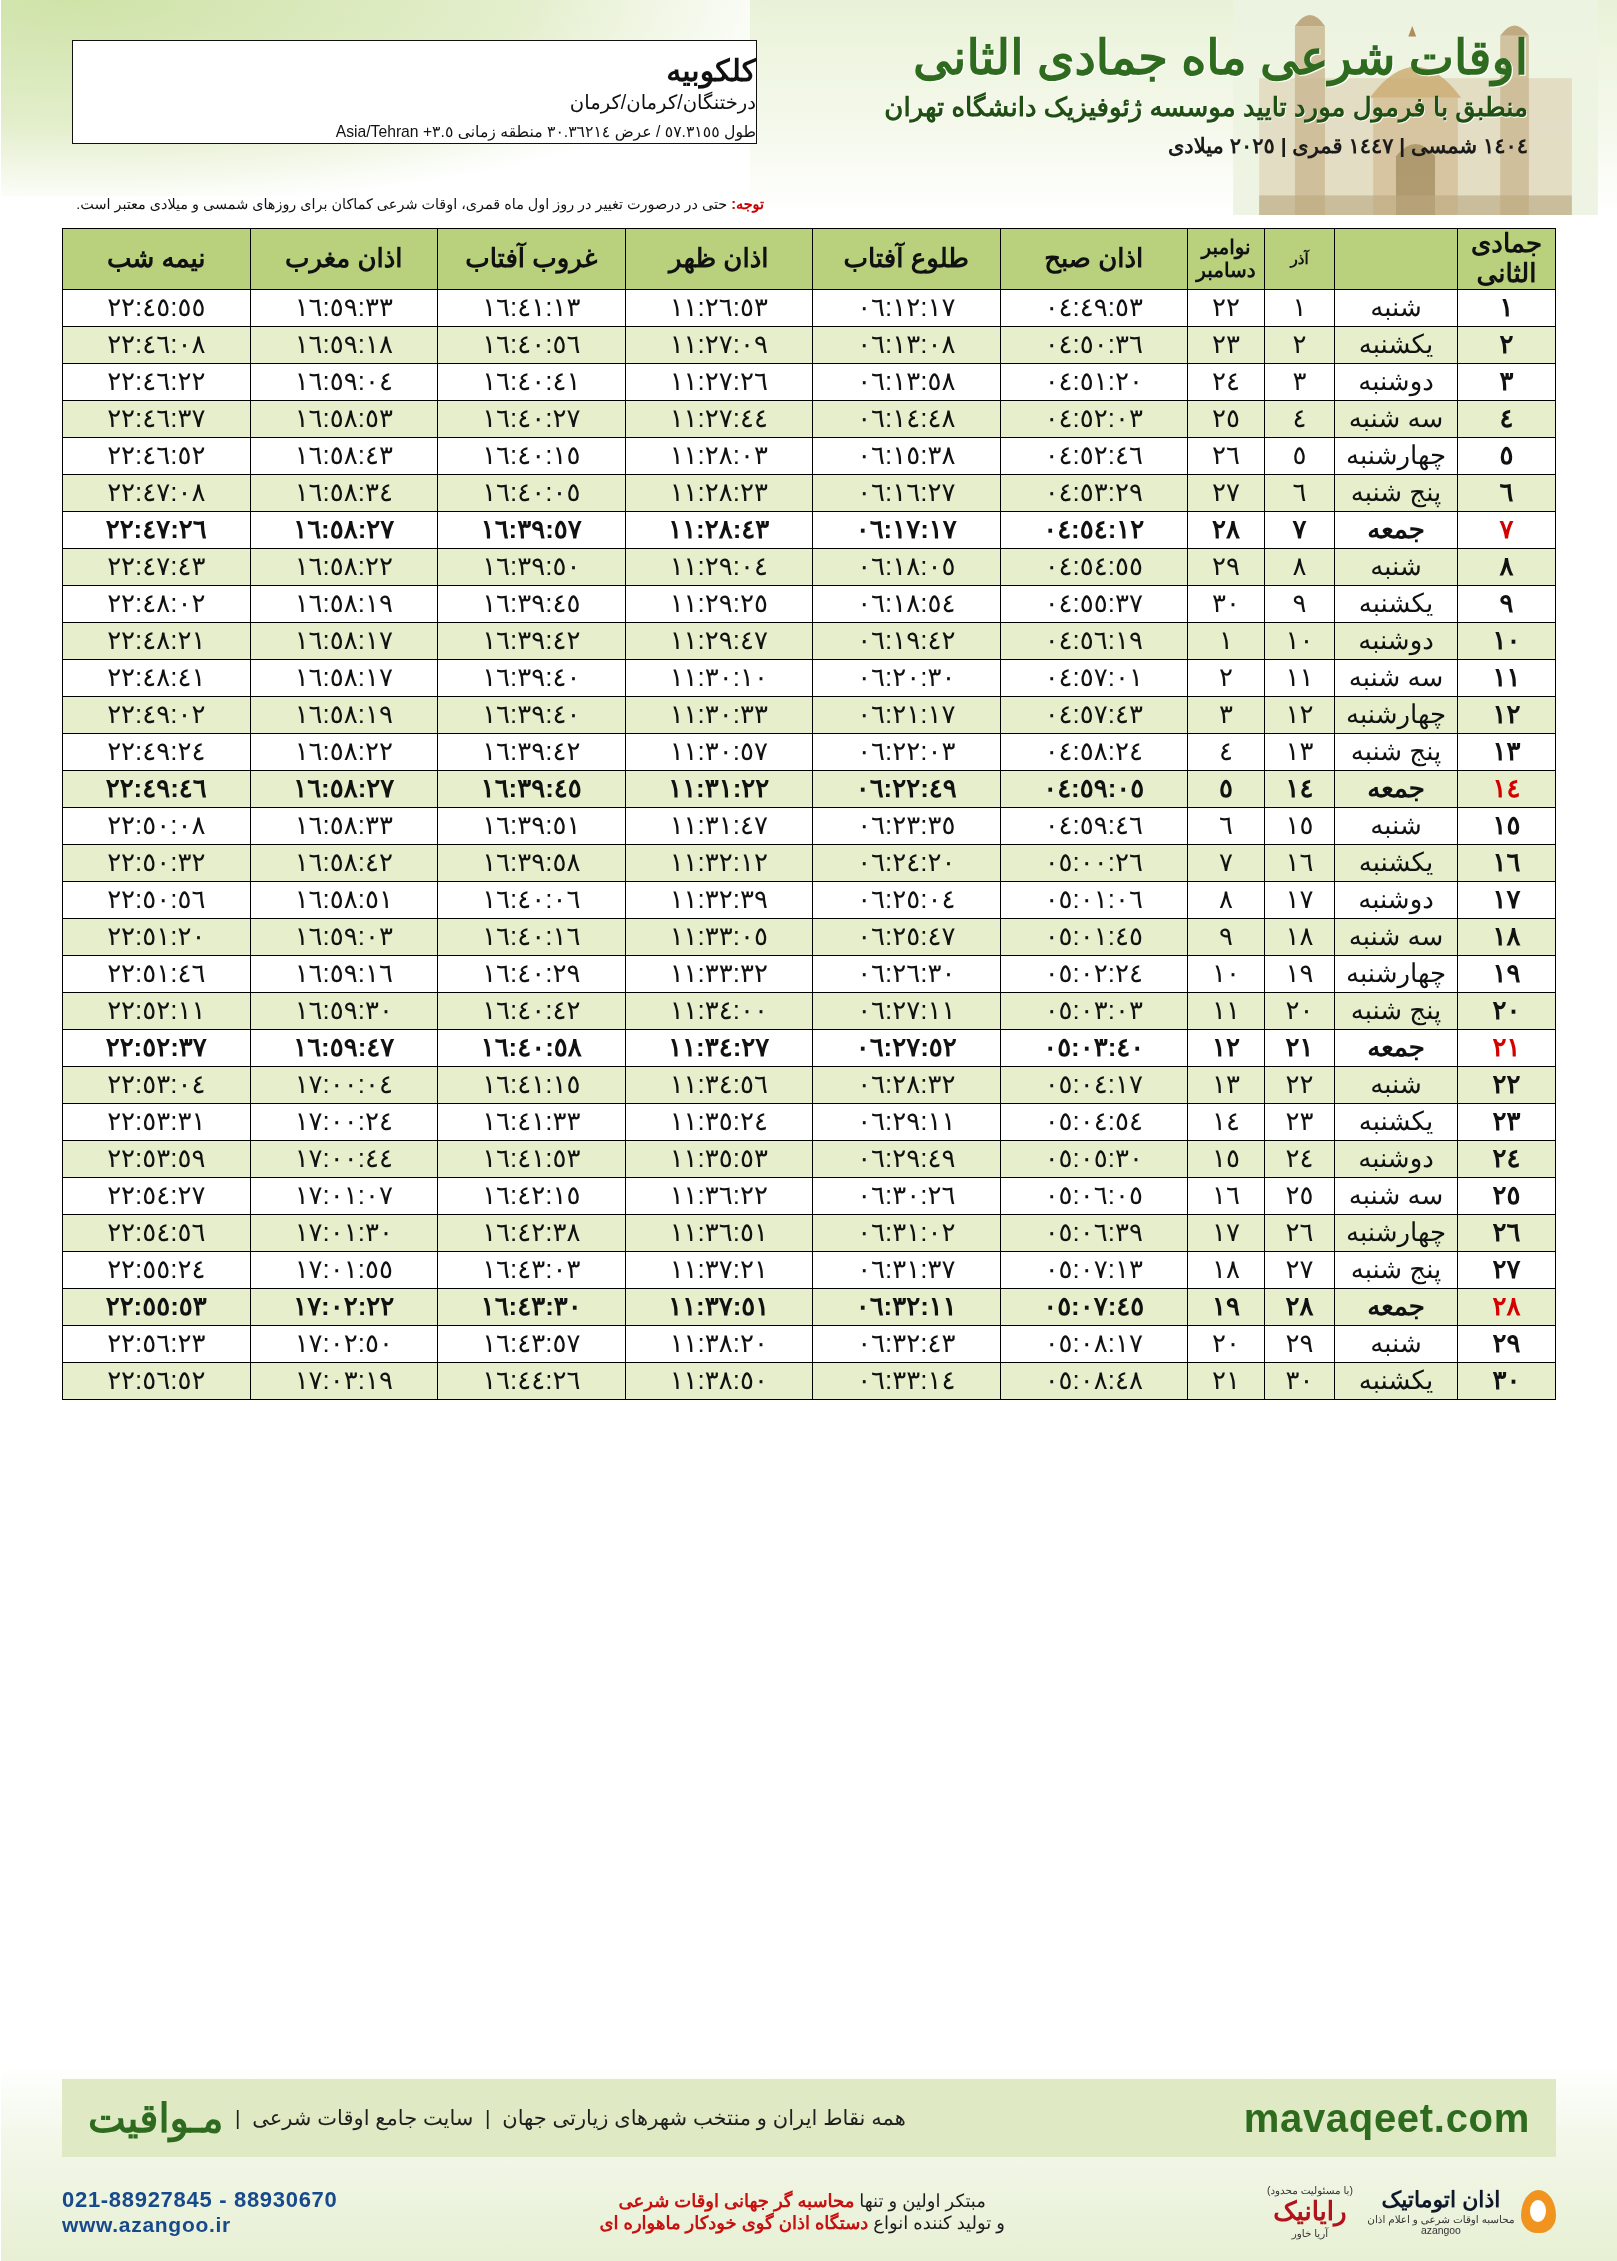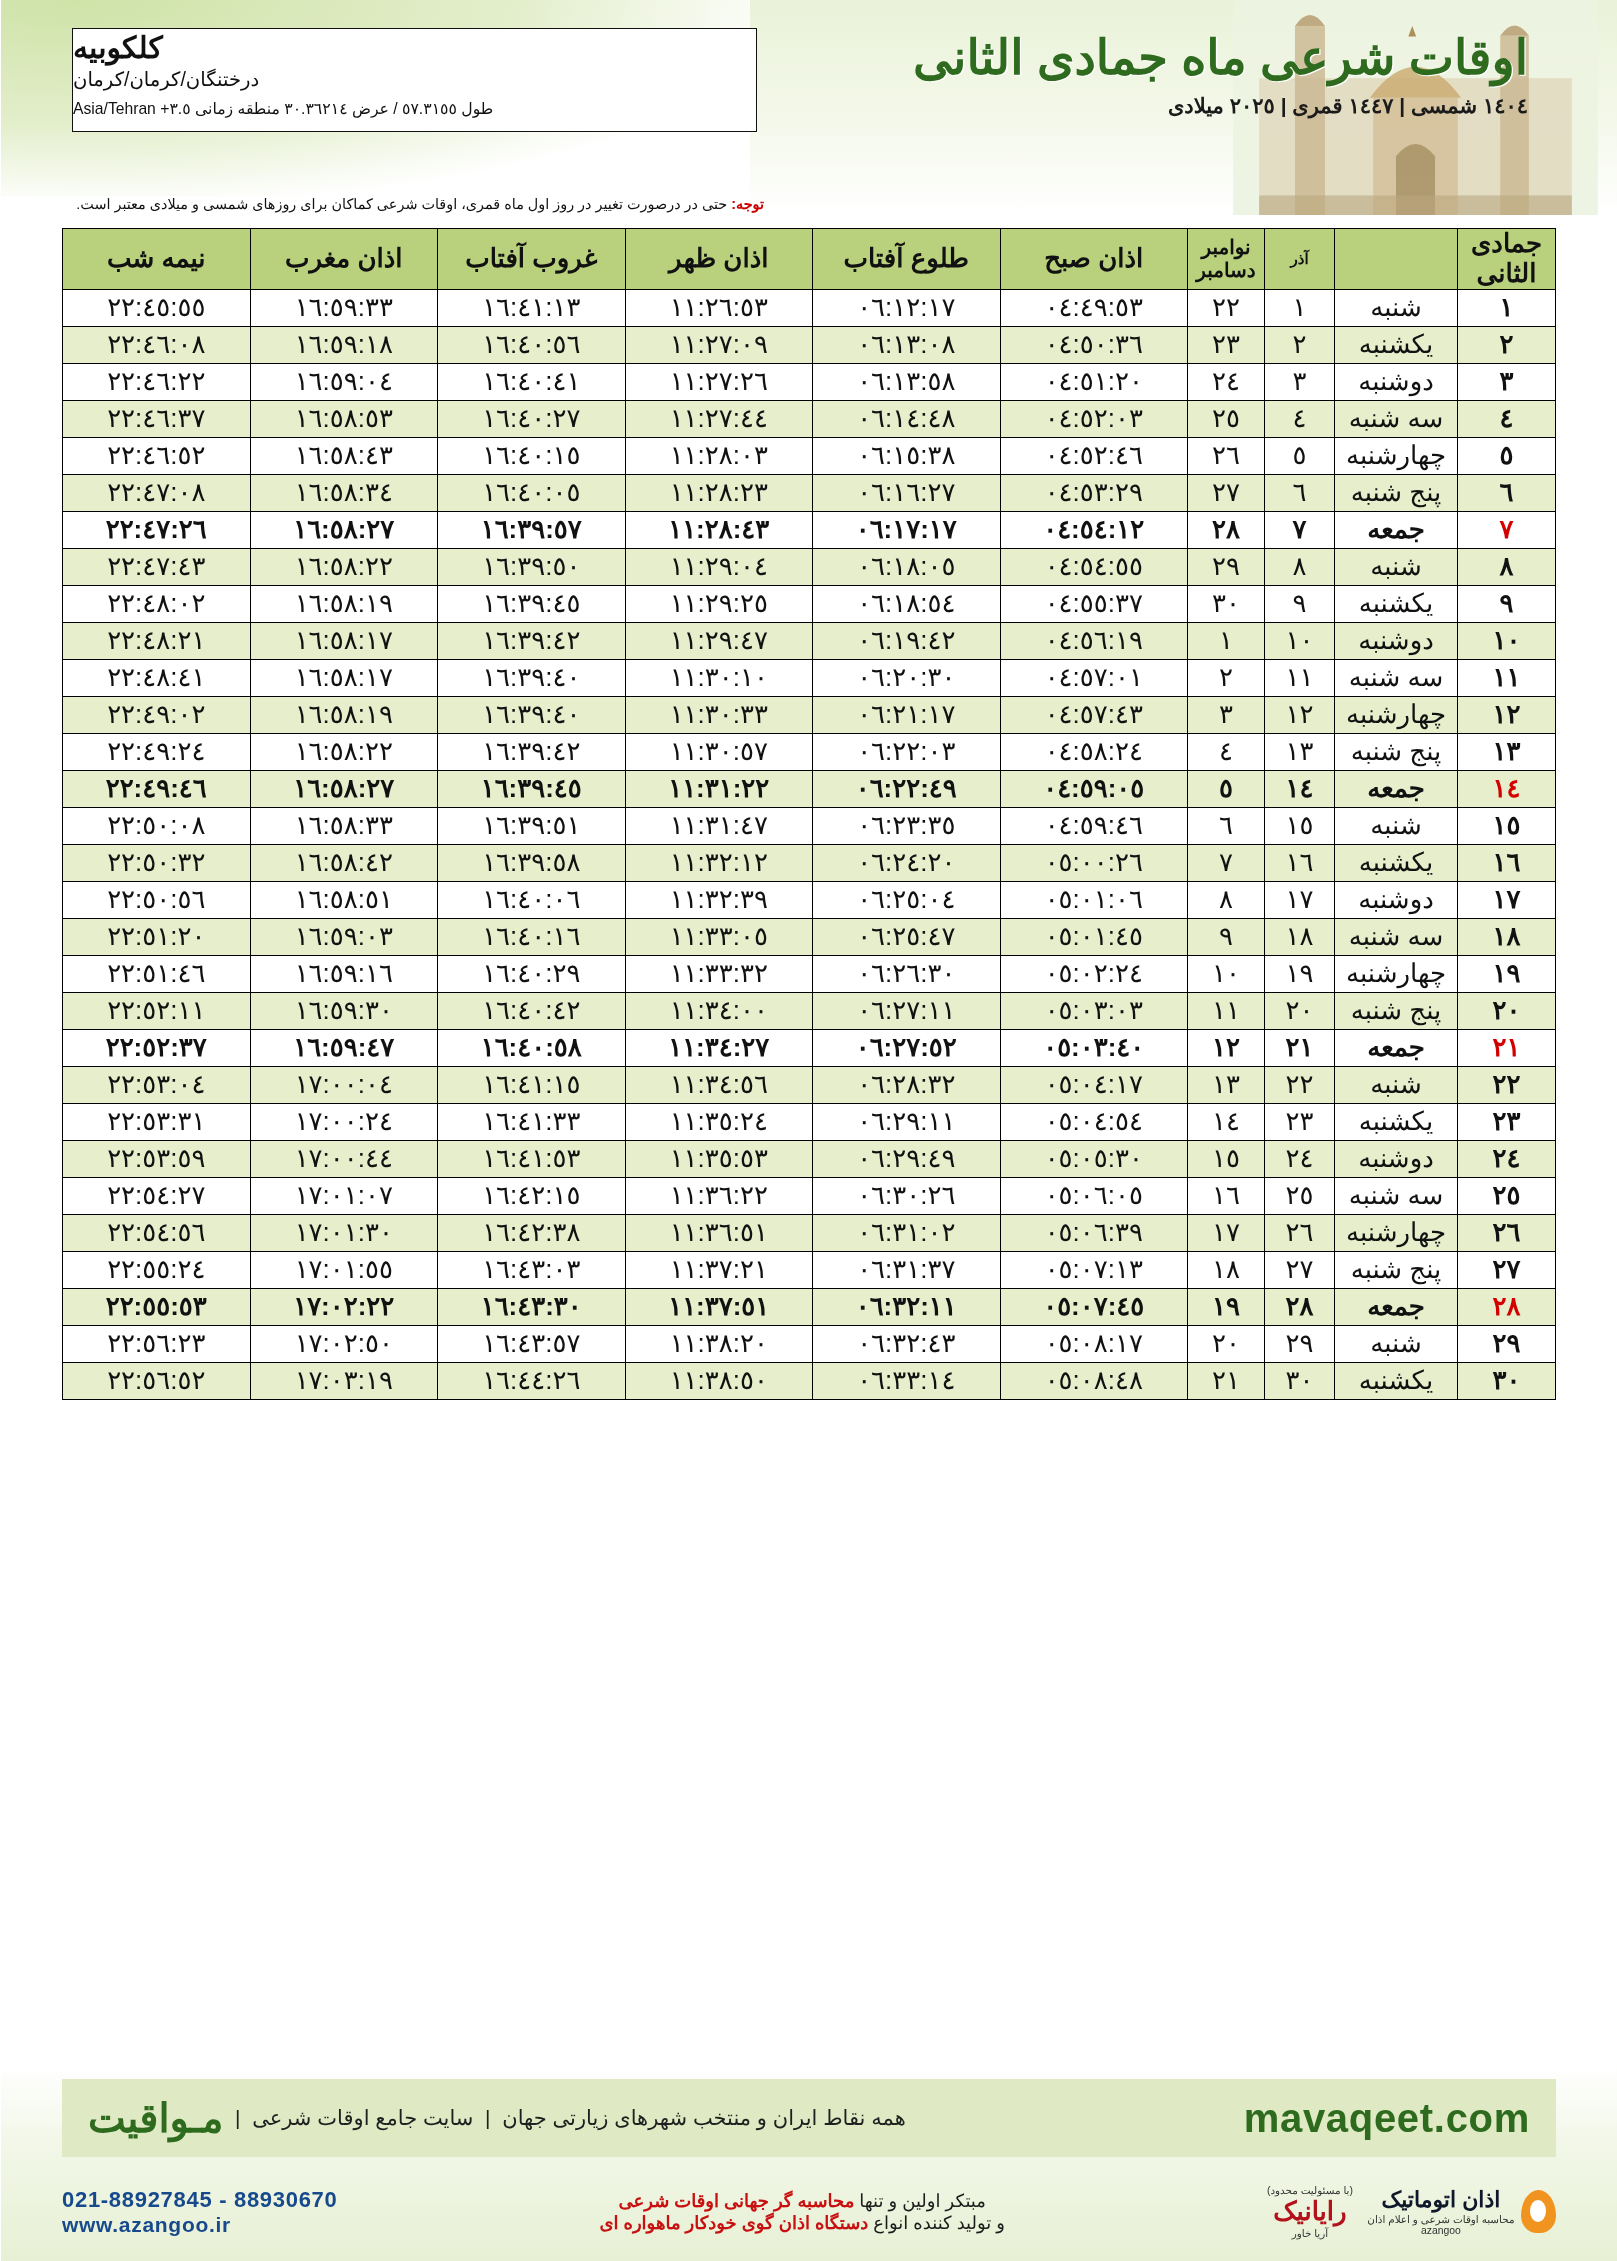--- a/index.html
+++ b/index.html
@@ -31,23 +31,23 @@
     position:absolute; left:0; bottom:0; width:1618px; height:196px;
     background: linear-gradient(0deg,#e7f0d4 0%, #f2f7e8 60%, #ffffff 100%);
     z-index:0;
   }
 
   
   .header {
     position:absolute; right:0; top:0; width:1618px; height:215px; z-index:3;
   }
   .location-box {
-    position:absolute; left:72px; top:28px; width:685px; height:104px;
+    position:absolute; left:72px; top:40px; width:685px; height:104px;
     border:1.3px solid #111; background:#ffffff;
-    text-align:left; padding-top:1px;
+    text-align:right; padding-top:12px;
   }
   .loc-city { font-size:30px; font-weight:bold; color:#111; letter-spacing:0.7px; }
   .loc-sub  { font-size:19.6px; color:#111; margin-top:3px; }
   .loc-geo  { font-size:15.7px; color:#111; margin-top:7.8px; direction:rtl; }
 
   .title-wrap { position:absolute; right:90px; top:33px; width:822px; text-align:right; }
   .title-main {
     font-size:48px; font-weight:bold; color:#2e6b1f; line-height:1.05;
     text-shadow: 1.3px 1.3px 0 #ffffff;
   }
@@ -173,20 +173,21 @@
 <div class="header">
 
   <div class="location-box">
     <div class="loc-city">کلکوبیه</div>
     <div class="loc-sub">درختنگان/کرمان/کرمان</div>
     <div class="loc-geo">طول ٥٧.٣١٥٥ / عرض ٣٠.٣٦٢١٤ منطقه زمانی ٣.٥+ Asia/Tehran</div>
   </div>
 
   <div class="title-wrap">
     <div class="title-main">اوقات شرعی ماه جمادی الثانی</div>
+    <div class="title-sub">منطبق با فرمول مورد تایید موسسه ژئوفیزیک دانشگاه تهران</div>
     <div class="title-dates">١٤٠٤ شمسی | ١٤٤٧ قمری | ٢٠٢٥ میلادی</div>
   </div>
 
   <div class="note">
     <b>توجه:</b><span> حتی در درصورت تغییر در روز اول ماه قمری، اوقات شرعی کماکان برای روزهای شمسی و میلادی معتبر است.</span>
   </div>
 </div>
 
 <div class="table-wrap">
   <table class="times">

